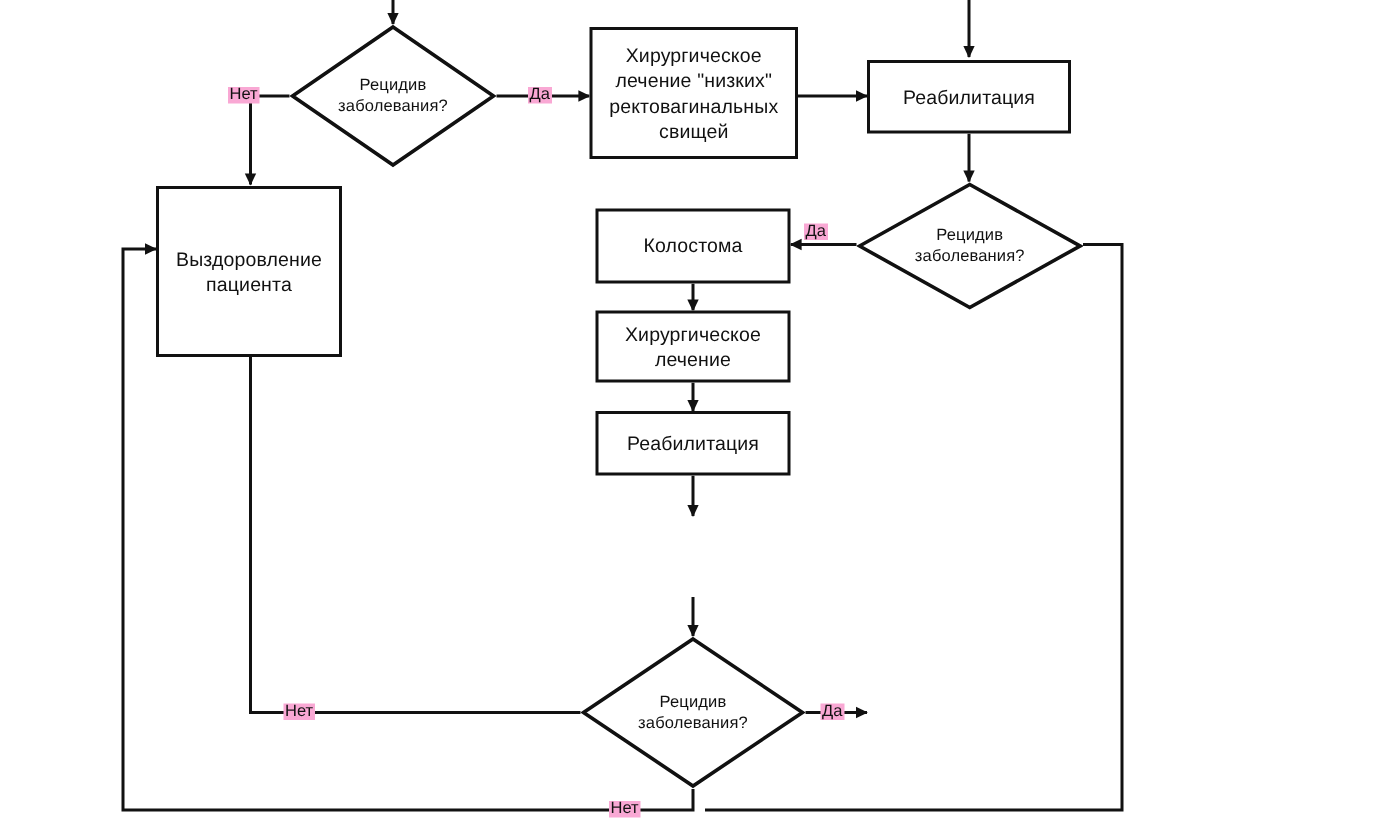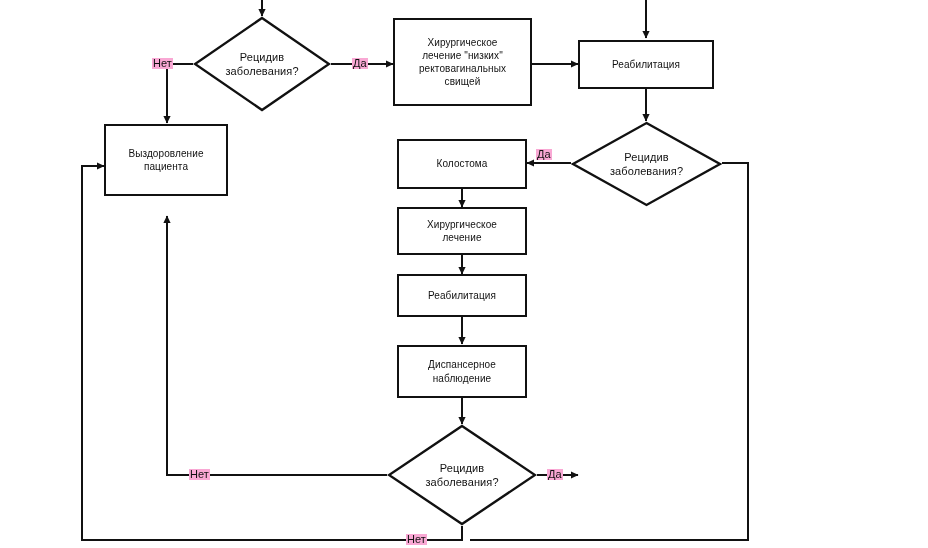--- a/index.html
+++ b/index.html
@@ -27,21 +27,21 @@
     box-sizing: border-box;
     display: flex;
     align-items: center;
     justify-content: center;
     text-align: center;
     color: #111111;
   }
   .proc {
     border: 2px solid #111111;
     background: #ffffff;
-    font-size: 10px;
+    font-size: 13px;
     line-height: 1.32;
     padding: 2px 4px;
   }
   .proc .txt {
     white-space: pre-line;
     letter-spacing: 0.1px;
   }
   .decision {
     background: transparent;
     font-size: 11px;
@@ -128,21 +128,21 @@
     <span class="txt">Хирургическое
 лечение "низких"
 ректовагинальных
 свищей</span>
   </div>
 
   <div class="node proc" style="left:578px; top:40px; width:136px; height:49px;">
     <span class="txt">Реабилитация</span>
   </div>
 
-  <div class="node proc" style="left:104px; top:124px; width:124px; height:72px;">
+  <div class="node proc" style="left:104px; top:124px; width:124px; height:114px;">
     <span class="txt">Выздоровление
 пациента</span>
   </div>
 
   <div class="node decision" style="left:571px; top:121px; width:151px; height:86px;">
     <svg viewBox="0 0 151 86" preserveAspectRatio="none">
       <polygon points="75.5,2 149,43 75.5,84 2,43" fill="#ffffff" stroke="#111111" stroke-width="2.4"></polygon>
     </svg>
     <span class="dtxt">Рецидив
 заболевания?</span>
@@ -154,24 +154,20 @@
 
   <div class="node proc" style="left:397px; top:207px; width:130px; height:48px;">
     <span class="txt">Хирургическое
 лечение</span>
   </div>
 
   <div class="node proc" style="left:397px; top:274px; width:130px; height:43px;">
     <span class="txt">Реабилитация</span>
   </div>
 
-  <div class="node proc" style="left:397px; top:345px; width:130px; height:53px;">
-    <span class="txt">Диспансерное
-наблюдение</span>
-  </div>
 
   <div class="node decision" style="left:387px; top:424px; width:150px; height:102px;">
     <svg viewBox="0 0 150 102" preserveAspectRatio="none">
       <polygon points="75,2 148,51 75,100 2,51" fill="#ffffff" stroke="#111111" stroke-width="2.4"></polygon>
     </svg>
     <span class="dtxt">Рецидив
 заболевания?</span>
   </div>
 
 

